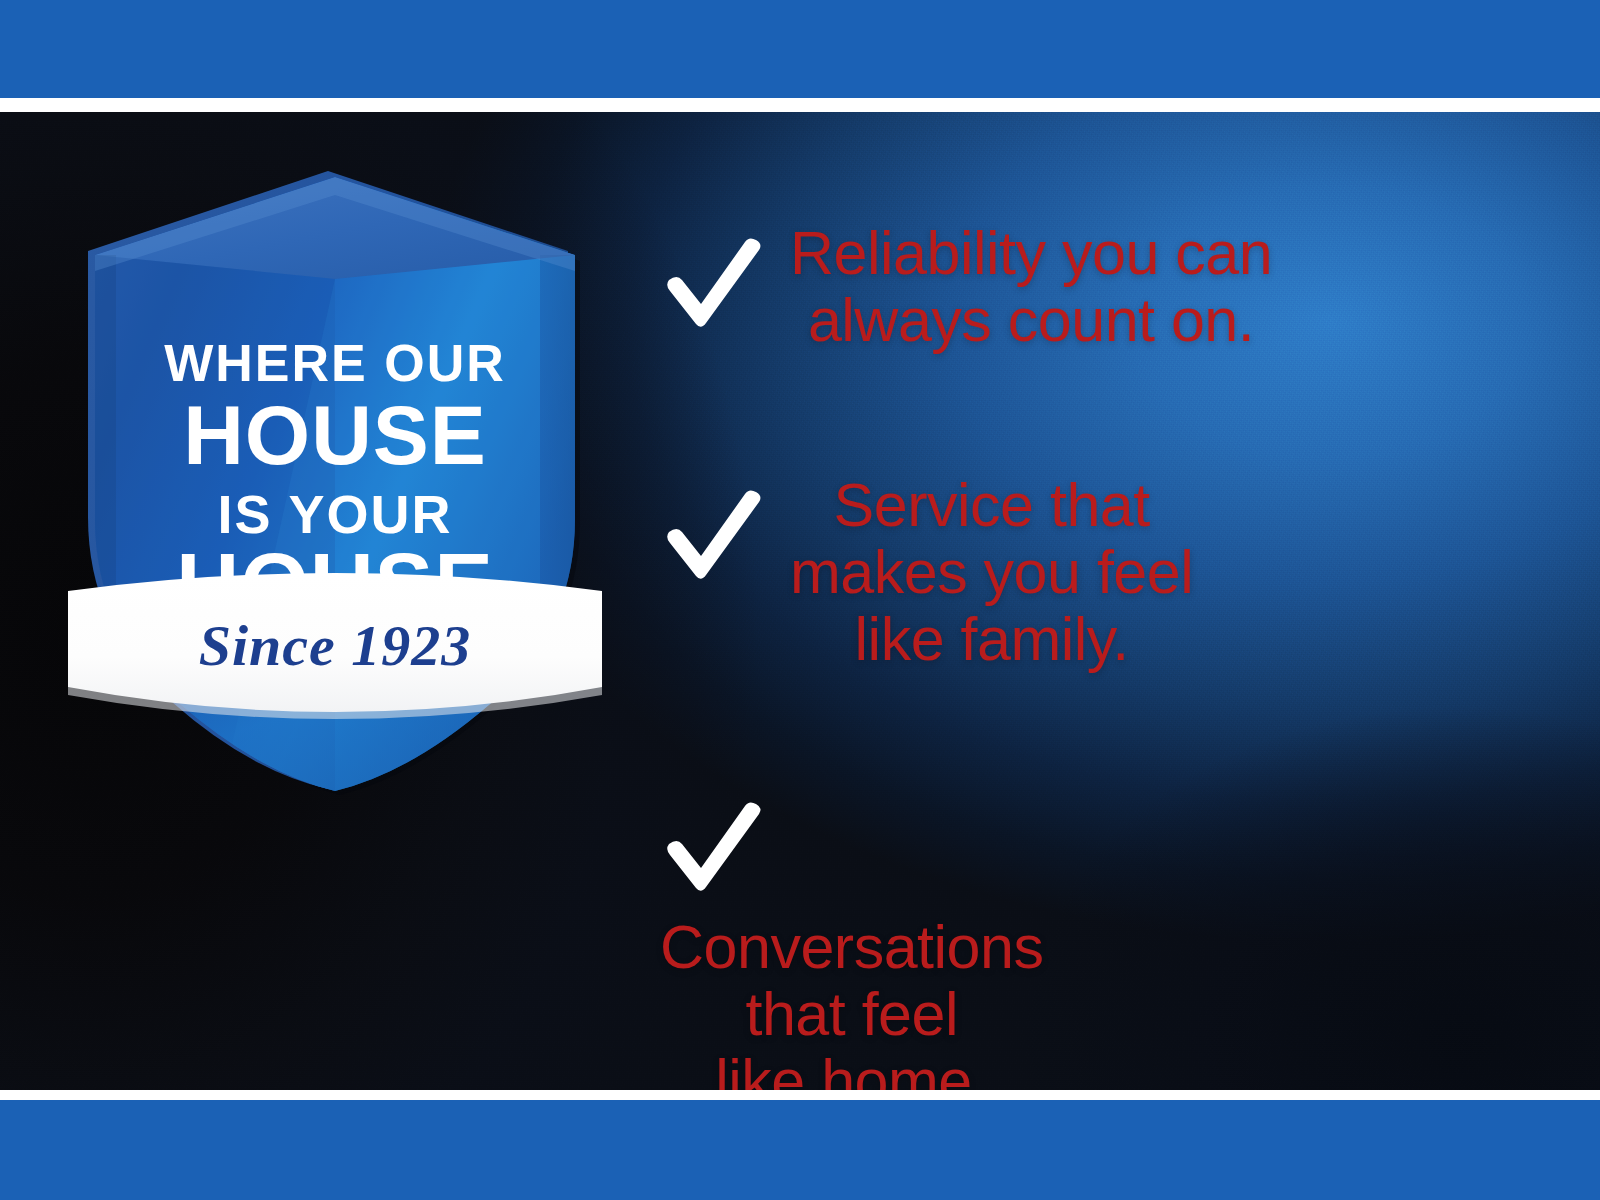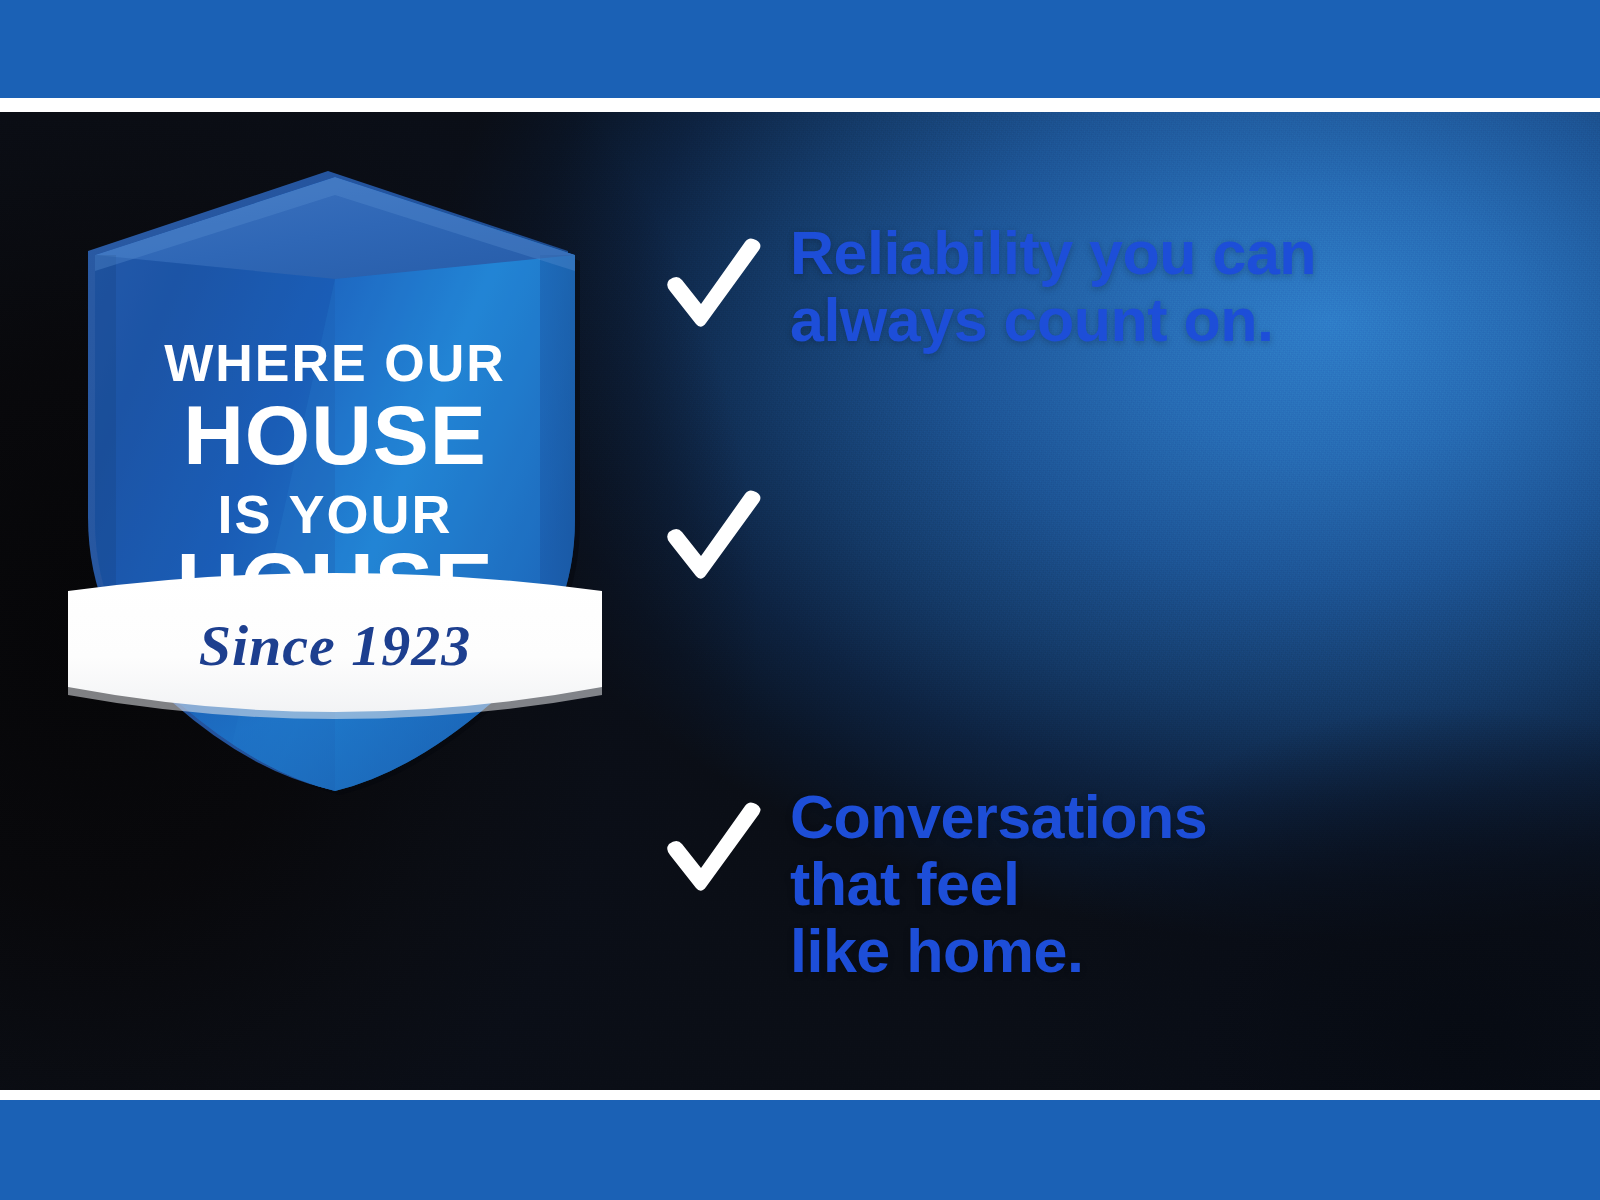--- a/index.html
+++ b/index.html
@@ -93,34 +93,35 @@
   .bullets {
     position:absolute; left:660px; top:112px;
     width:880px; height:978px;
   }
   .bullet {
     position:absolute; left:0;
     display:flex; align-items:flex-start;
   }
   .b1 { top:108px; }
   .b2 { top:360px; }
-  .b3 { top:672px; }
+  .b3 { top:672px;flex-direction:column; }
 
   .check { width:130px; flex:0 0 130px; padding-top:14px; }
   .check svg { display:block; width:104px; height:96px; }
 
   .btext {
-    color:#1d4ed8;
+    color:#b91c1c;
     font-family:"Liberation Sans", sans-serif;
-    font-weight:bold;
+    font-weight:normal;
     font-size:61px;
     line-height:1.10;
     letter-spacing:-0.5px;
     white-space:pre-line;
     text-shadow:0 2px 7px rgba(0,0,0,.22);
+    text-align:center;
   }
 </style>
 </head>
 <body>
 
 <div class="stage">
 
   <div class="bar-top"></div>
   <div class="bar-gap-top"></div>
 
@@ -225,20 +226,23 @@
       <div class="btext">Reliability you can
 always count on.</div>
     </div>
 
     <div class="bullet b2">
       <div class="check">
         <svg viewBox="0 0 104 96" xmlns="http://www.w3.org/2000/svg" aria-hidden="true">
           <path d="M9,46 Q5,51 10,57 L36,90 Q41,96 46,89 L99,16 Q103,10 96,6 Q89,2 85,8 L41,70 L22,46 Q17,40 9,46 Z" fill="#ffffff"></path>
         </svg>
       </div>
+      <div class="btext">Service that
+makes you feel
+like family.</div>
     </div>
 
     <div class="bullet b3">
       <div class="check">
         <svg viewBox="0 0 104 96" xmlns="http://www.w3.org/2000/svg" aria-hidden="true">
           <path d="M9,46 Q5,51 10,57 L36,90 Q41,96 46,89 L99,16 Q103,10 96,6 Q89,2 85,8 L41,70 L22,46 Q17,40 9,46 Z" fill="#ffffff"></path>
         </svg>
       </div>
       <div class="btext">Conversations
 that feel

